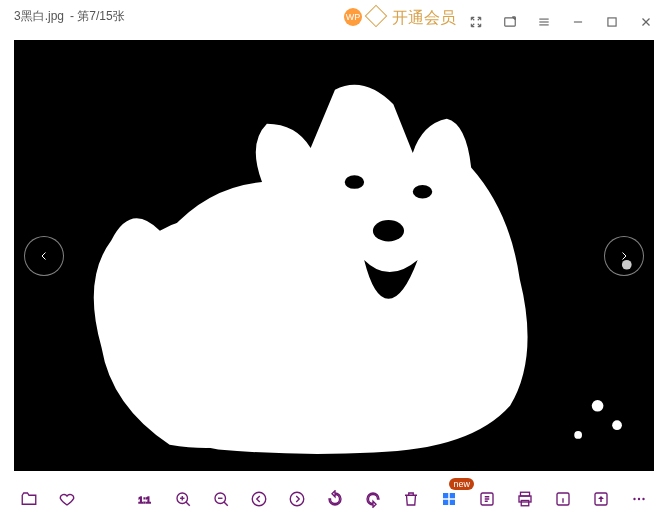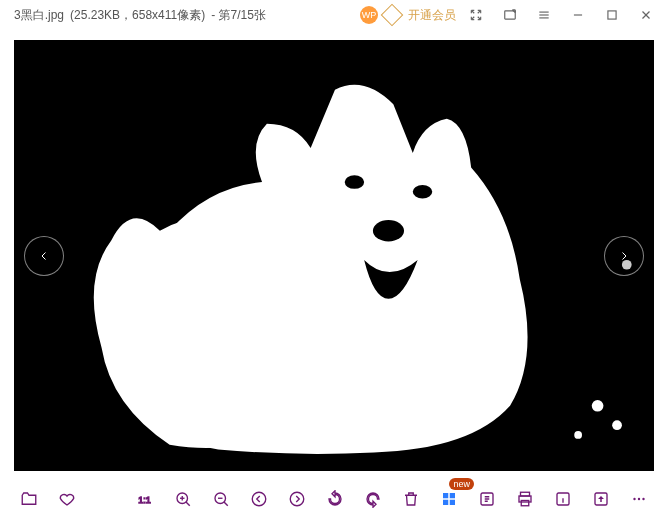--- a/index.html
+++ b/index.html
@@ -3,37 +3,37 @@
 <meta charset="utf-8">
 <style>
   * { box-sizing: border-box; margin: 0; padding: 0; }
   body {
     width: 668px; height: 521px;
     font-family: "Microsoft YaHei", Arial, sans-serif;
     font-size: 12px; color: #333; background: #fff;
     display: flex; flex-direction: column; overflow: hidden;
   }
   .titlebar {
-    height: 30px; display: flex; align-items: center;
-    padding: 1px 8px; gap: 6px;
+    height: 30px; display: flex; 
+    padding: 8px 8px; gap: 6px;
   }
   .titlebar .cloud { color: #888; }
   .titlebar .title { color: #555; flex: 0 0 auto; }
   .titlebar .spacer { flex: 1; }
   .titlebar .wp-badge {
     width: 18px; height: 18px; border-radius: 50%;
     background: #ff9c3c; color: #fff; font-size: 9px;
     display: flex; align-items: center; justify-content: center;
   }
   .titlebar .vip-badge {
     width: 16px; height: 16px; border: 1px solid #d8a24a;
     transform: rotate(45deg); margin-right: 2px;
     display: flex; align-items: center; justify-content: center;
   }
-  .titlebar .vip-text { color: #d8a24a; font-size: 12px; }
+  .titlebar .vip-text { color: #d8a24a; font-size: 16px; }
   .titlebar .winbtn {
     width: 28px; height: 28px; display: flex;
     align-items: center; justify-content: center;
     color: #666; cursor: pointer;
   }
   .titlebar .winbtn svg { width: 14px; height: 14px; }
   .viewer {
     flex: 1; background: #000; margin: 10px 14px 6px 14px;
     position: relative; display: flex; align-items: center;
     justify-content: center; overflow: hidden;
@@ -71,21 +71,20 @@
 </head>
 <body>
 
 <div class="titlebar">
   <span class="cloud">
     <svg viewBox="0 0 24 24" fill="none" stroke="currentColor" stroke-width="2">
         <path d="M18 10h-1a5 5 0 00-9.6-1.5A4 4 0 006 17h12a3.5 3.5 0 000-7z"></path>
       </svg>
   </span>
   <span class="title">3黑白.jpg</span>
-  <span class="title">(25.23KB，658x411像素)</span>
   <span class="title">- 第7/15张</span>
   <span class="spacer"></span>
   <span class="wp-badge">WP</span>
   <span class="vip-badge"></span>
   <span class="vip-text">开通会员</span>
   <span class="winbtn">
     <svg viewBox="0 0 24 24" fill="none" stroke="currentColor" stroke-width="2">
         <path d="M4 4l5 5M4 4v5M4 4h5M20 20l-5-5M20 20v-5M20 20h-5M20 4l-5 5M20 4v5M20 4h-5M4 20l5-5M4 20v-5M4 20h5"></path>
       </svg>
   </span>

